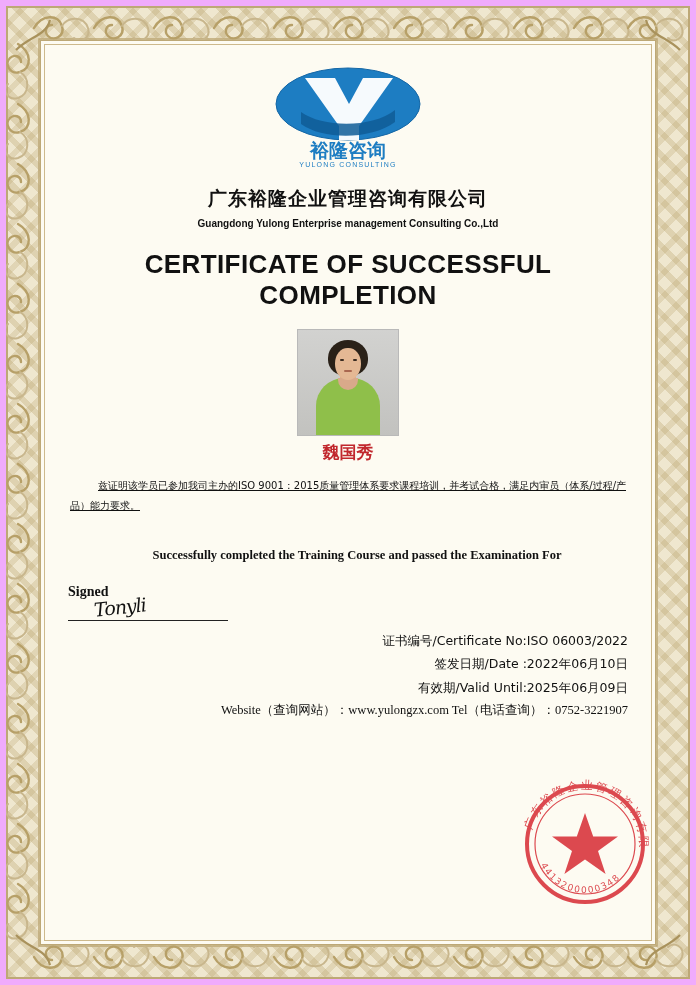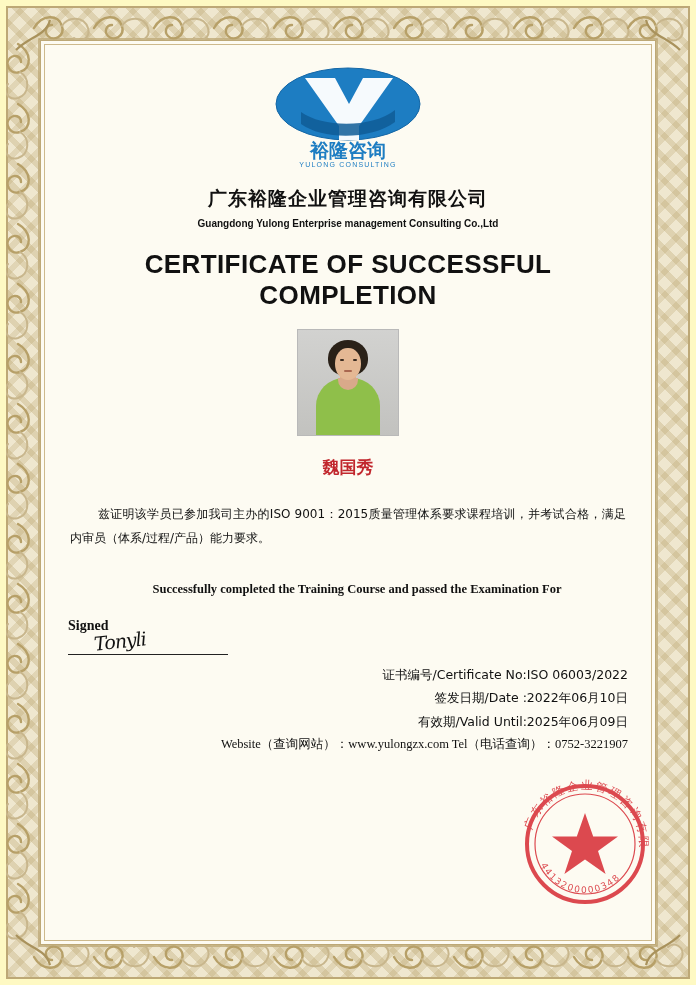--- a/index.html
+++ b/index.html
@@ -5,21 +5,21 @@
   html,body{margin:0;padding:0;}
   body{
     width:696px;height:985px;
     background:#fdfaf0;
     font-family:"Liberation Serif", serif;
     overflow:hidden;
   }
   .page{
     position:relative;
     width:696px;height:985px;
-    background:#fef9c3;
+    background:#f0abfc;
   }
   
   .border-outer{
     position:absolute;left:6px;top:6px;right:6px;bottom:6px;
     border:2px solid #c9b27a;
     background:
       repeating-linear-gradient(45deg, rgba(183,160,104,0.30) 0 6px, rgba(255,255,255,0) 6px 16px),
       repeating-linear-gradient(-45deg, rgba(183,160,104,0.25) 0 6px, rgba(255,255,255,0) 6px 16px),
       #efe7cf;
   }
@@ -71,28 +71,29 @@
   .ph-bg{position:absolute;inset:0;background:linear-gradient(#d2d2d0,#c2c2bf);}
   .ph-hair{position:absolute;left:30px;top:10px;width:40px;height:36px;border-radius:50% 50% 45% 45%;background:#2a2118;}
   .ph-face{position:absolute;left:37px;top:18px;width:26px;height:32px;border-radius:48% 48% 50% 50%;background:#e4b894;}
   .ph-eye-l{position:absolute;left:42px;top:29px;width:4px;height:2px;background:#3a2b20;border-radius:2px;}
   .ph-eye-r{position:absolute;left:55px;top:29px;width:4px;height:2px;background:#3a2b20;border-radius:2px;}
   .ph-mouth{position:absolute;left:46px;top:40px;width:8px;height:2px;background:#a9674f;border-radius:2px;}
   .ph-shirt{position:absolute;left:18px;top:48px;width:64px;height:57px;background:#8fbf4a;border-radius:28px 28px 0 0;}
   .ph-neck{position:absolute;left:42px;top:46px;width:16px;height:10px;background:#dcae8a;}
   .ph-collar{position:absolute;left:40px;top:48px;width:20px;height:12px;background:#d9a98a;border-radius:0 0 12px 12px;}
   .student-name{
-    color:#c1272d;font-size:17px;font-weight:bold;margin-top:20px;
+    color:#c1272d;font-size:17px;font-weight:bold;margin-top:5px;
     font-family:"DejaVu Sans", sans-serif;
   }
   .para-cn{
-    margin-top:23px;font-size:12px;line-height:2.0;text-align:justify;
+    margin-top:12px;font-size:10px;line-height:2.0;text-align:justify;
     font-family:"DejaVu Sans", sans-serif;
     padding:0 6px;
     text-indent:28px;
+    text-decoration:underline;
   }
   .para-en{
     margin-top:26px;font-size:12.5px;line-height:2.1;text-align:center;
     font-family:"Liberation Serif", serif;
     font-weight:bold;
     padding:0 4px;
   }
   .para-en .l1{text-indent:18px;}
   
   .sign-block{

